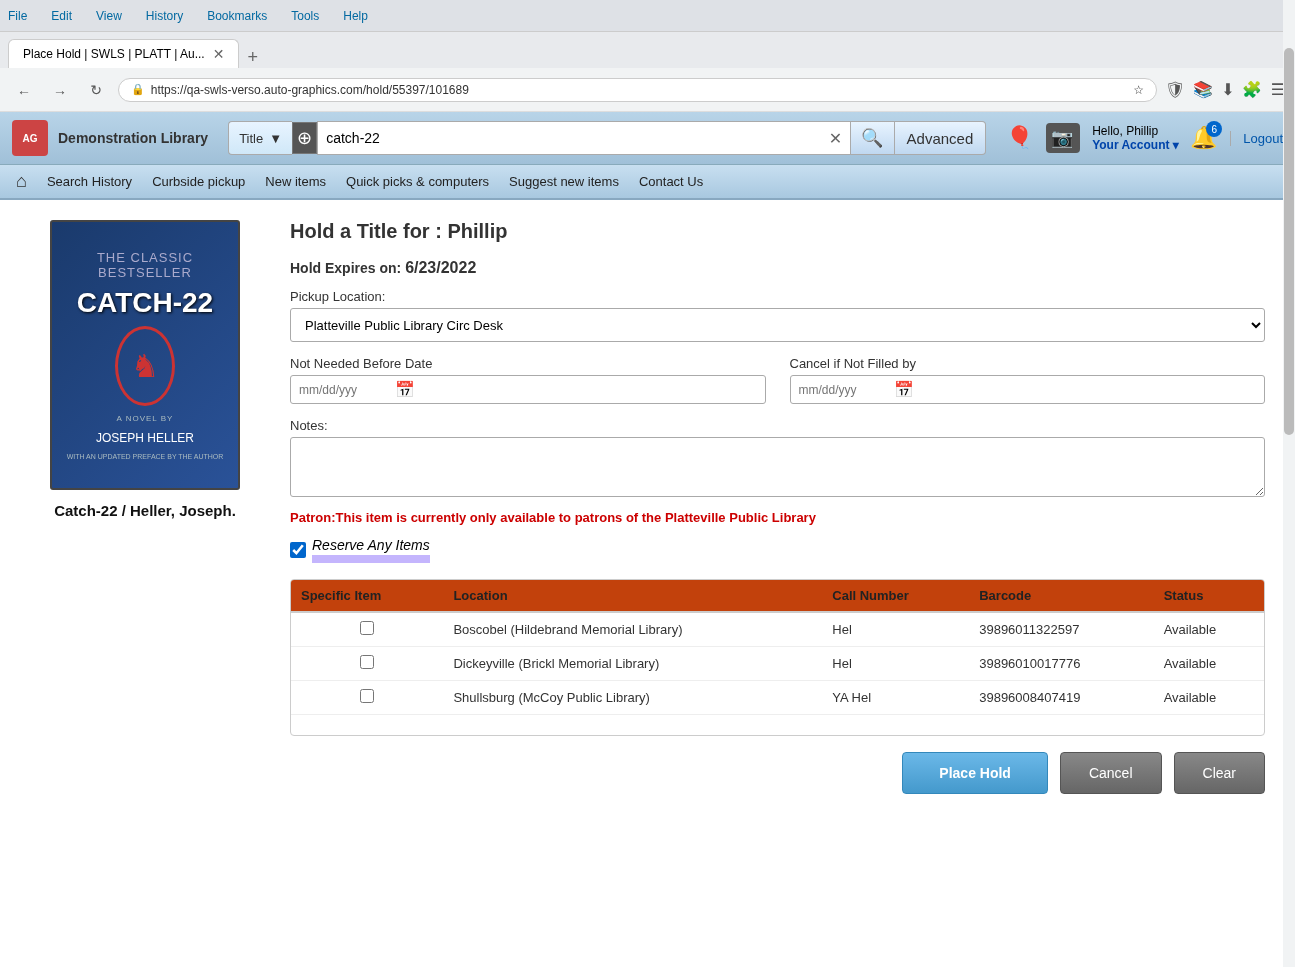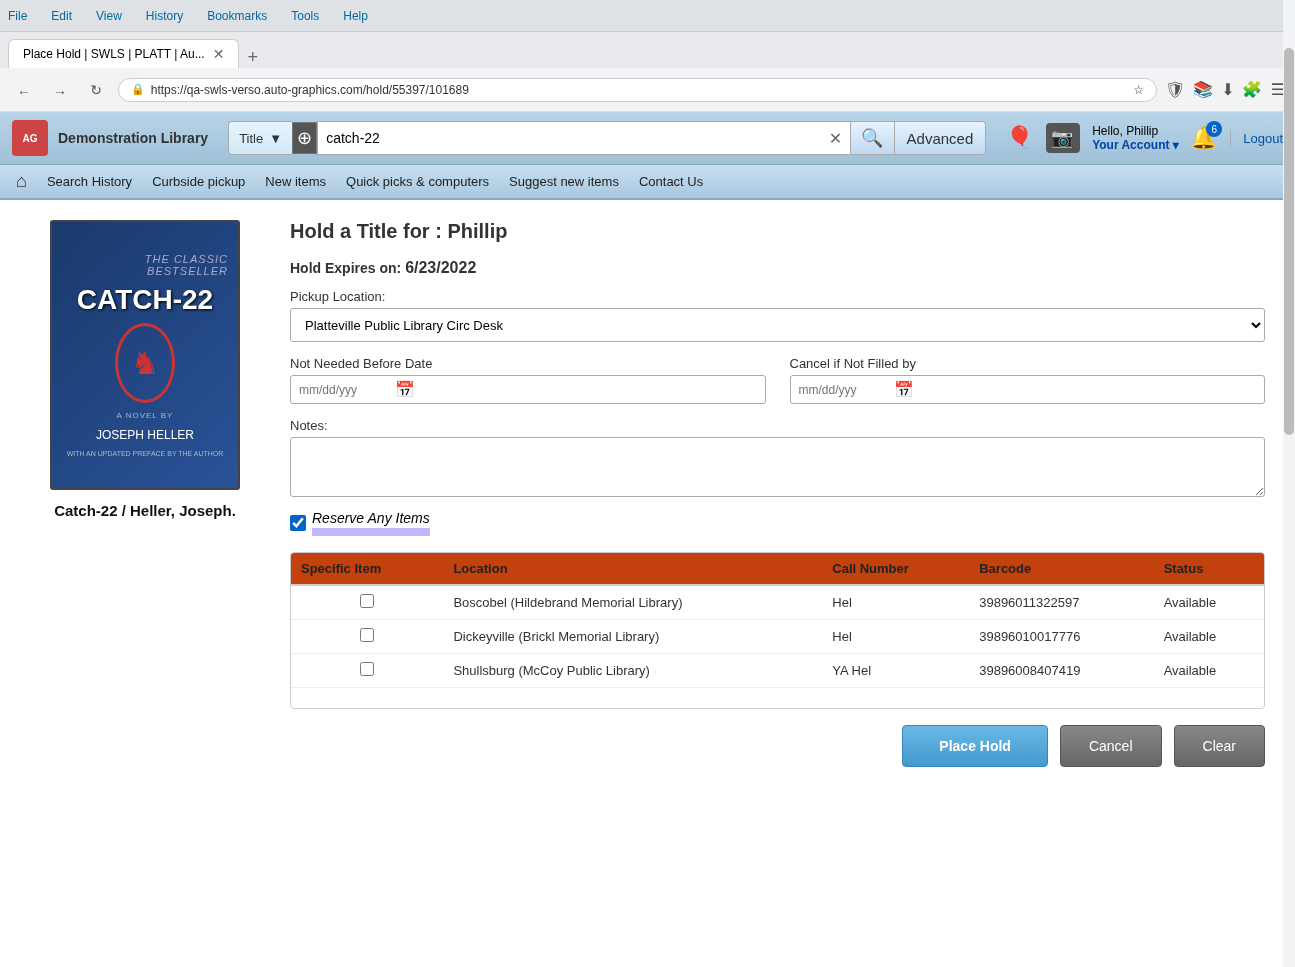--- a/index.html
+++ b/index.html
@@ -222,21 +222,21 @@
       position: relative;
       overflow: hidden;
     }
     .book-cover-inner {
       display: flex;
       flex-direction: column;
       align-items: center;
       gap: 8px;
       padding: 10px;
     }
-    .book-subtitle { font-size: 11px; letter-spacing: 1px; color: #aac; text-align: right; font-style: italic; }
+    .book-subtitle { font-size: 13px; letter-spacing: 1px; color: #aac; text-align: center; }
     .book-main-title {
       font-size: 28px;
       font-weight: 900;
       text-align: center;
       line-height: 1.1;
       color: #fff;
       text-shadow: 1px 1px 3px #000;
     }
     .book-title-text {
       font-size: 15px;
@@ -533,20 +533,21 @@
         <div class="date-input-wrap">
           <input type="text" style="border: none; outline: none; font-size: 12px; color: rgb(136, 136, 136); width: 90px;" placeholder="mm/dd/yyy">
           <span class="cal-icon">📅</span>
         </div>
       </div>
     </div>
 
     <div class="notes-label">Notes:</div>
     <textarea class="notes-textarea" style=""></textarea>
 
+    <div class="patron-message">Patron:This item is currently only available to patrons of the Platteville Public Library</div>
 
     <div class="reserve-any">
       <input type="checkbox" class="reserve-checkbox" checked="" style="">
       <span class="reserve-underline">Reserve Any Items</span>
     </div>
 
     
     <div class="items-section">
       <table class="items-table">
         <thead>

